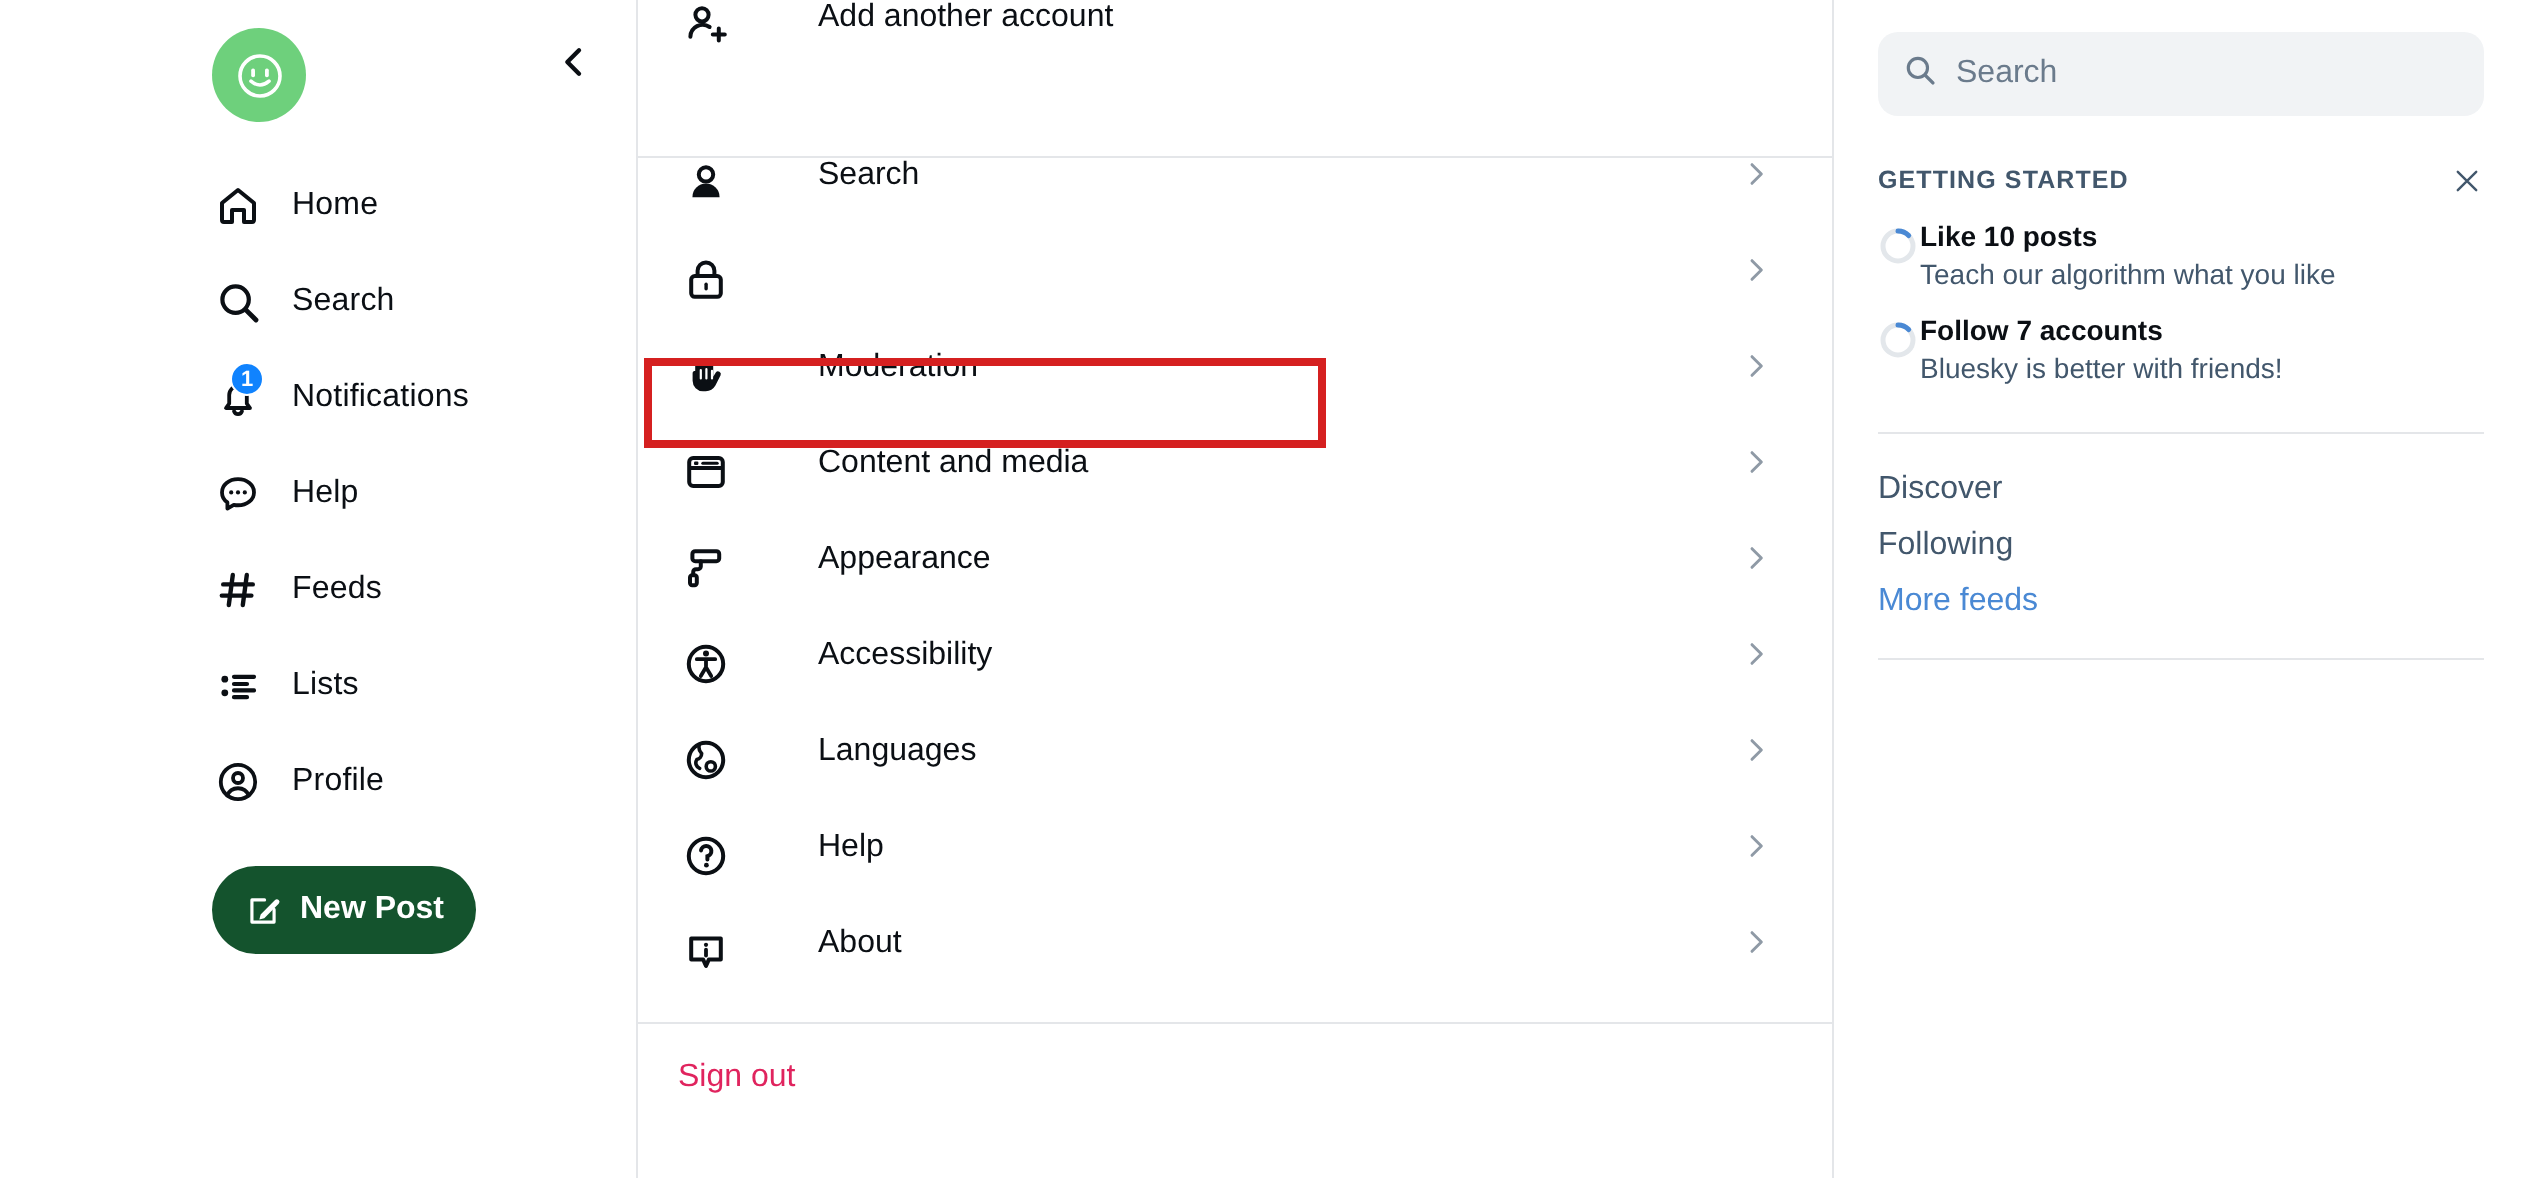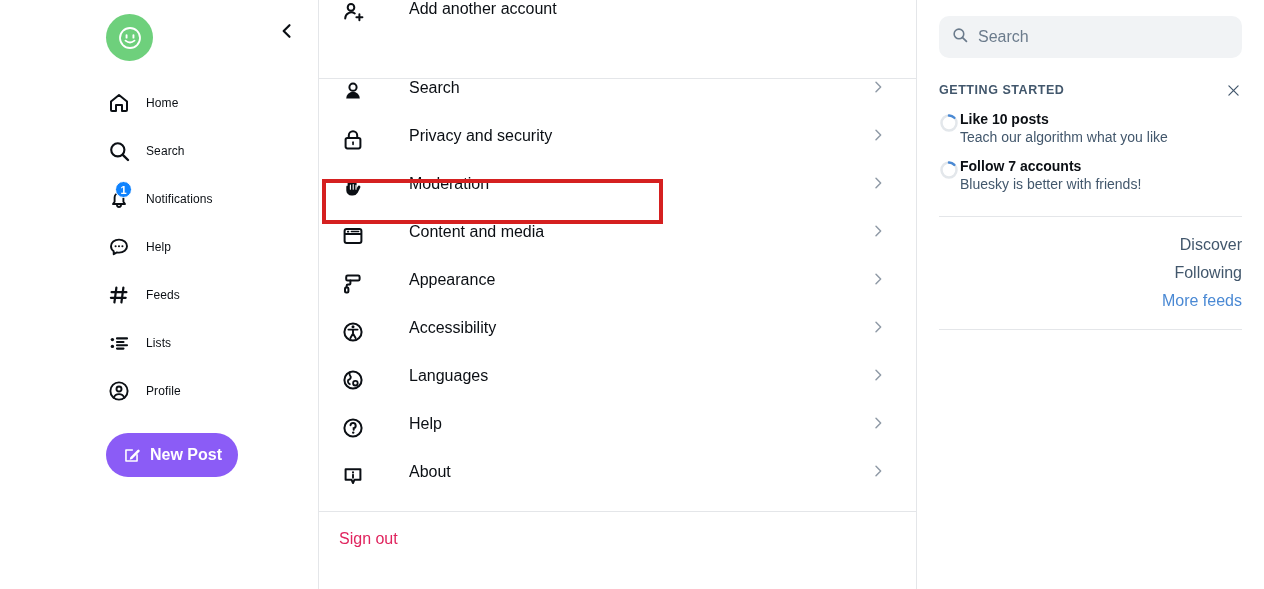--- a/index.html
+++ b/index.html
@@ -36,36 +36,36 @@
     display: flex; align-items: center;
     height: 48px; gap: 14px;
     cursor: pointer;
   }
   .nav-ico {
     width: 26px; height: 26px;
     display: flex; align-items: center; justify-content: center;
     position: relative; flex: 0 0 26px;
   }
   .nav-label {
-    font-size: 12px; color: #0b0f14; letter-spacing: .1px;
+    font-size: 16px; color: #0b0f14; letter-spacing: .1px;
     white-space: nowrap;
   }
   .nav-item.active .nav-label { font-weight: bold; }
   .badge {
     position: absolute; top: -5px; left: 9px;
     min-width: 17px; height: 17px; padding: 0 3px;
     background: #1083fe; border-radius: 9px;
     color: #fff; font-size: 11px; font-weight: bold;
     display: flex; align-items: center; justify-content: center;
     border: 1.5px solid #fff;
   }
   .newpost {
     margin-top: 18px;
     width: 132px; height: 44px;
-    background: #8b5cf6; border-radius: 23px;
+    background: #14532d; border-radius: 23px;
     border: none; cursor: pointer;
     display: flex; align-items: center; justify-content: center;
     gap: 9px; color: #fff;
   }
   .newpost span { font-size: 16px; font-weight: bold; }
 
   
   .center {
     width: 598px; flex: 0 0 598px;
     height: 589px; position: relative;
@@ -125,21 +125,21 @@
   .gs-title {
     font-size: 12.5px; font-weight: bold; color: #42576c;
     letter-spacing: .55px;
   }
   .gs-close { margin-left: auto; cursor: pointer; display:flex; }
   .gs-item { display: flex; gap: 1px; margin-top: 10px; align-items: flex-start; }
   .gs-ring { margin-top: 3px; flex: 0 0 20px; }
   .gs-t { font-size: 14px; font-weight: bold; color: #0b0f14; line-height: 17px; }
   .gs-s { font-size: 14px; color: #42576c; line-height: 19px; }
   .rule { height: 1px; background: #e4e6e9; margin: 22px 0 0 0; }
-  .feeds-list { padding-top: 14px; text-align: right; }
+  .feeds-list { padding-top: 14px; }
   .feed-link {
     font-size: 16px; color: #42576c;
     padding: 5px 0; cursor: pointer; display: block;
   }
   .feed-link.more { color: #4a89d4; }
   .footer-links {
     padding-top: 18px; font-size: 14px; color: #4a89d4;
   }
   .footer-links a { color: #4a89d4; text-decoration: none; cursor: pointer; }
   .footer-links .dot { color: #7b8b9c; padding: 0 3px; }
@@ -289,21 +289,20 @@
       </div>
 
       <div class="srow">
         <span class="srow-ico">
           <svg width="26" height="26" viewBox="0 0 26 26" fill="none">
             <rect x="5.6" y="11" width="14.8" height="10.4" rx="1.8" stroke="#0b0f14" stroke-width="2"></rect>
             <path d="M8.8 11 V8.4 a4.2 4.2 0 0 1 8.4 0 V11" stroke="#0b0f14" stroke-width="2"></path>
             <rect x="12.2" y="14.3" width="1.7" height="3.9" rx="0.85" fill="#0b0f14"></rect>
           </svg>
         </span>
-        <span class="srow-label">Privacy and security</span>
         <span class="chev">
           <svg width="16" height="16" viewBox="0 0 24 24" fill="none">
               <path d="M9 5 l7 7 -7 7" stroke="#8f9aa6" stroke-width="2.2" stroke-linecap="round" stroke-linejoin="round"></path>
             </svg>
         </span>
       </div>
 
       <div class="srow">
         <span class="srow-ico">
           <svg width="26" height="26" viewBox="0 0 26 26" fill="none">

